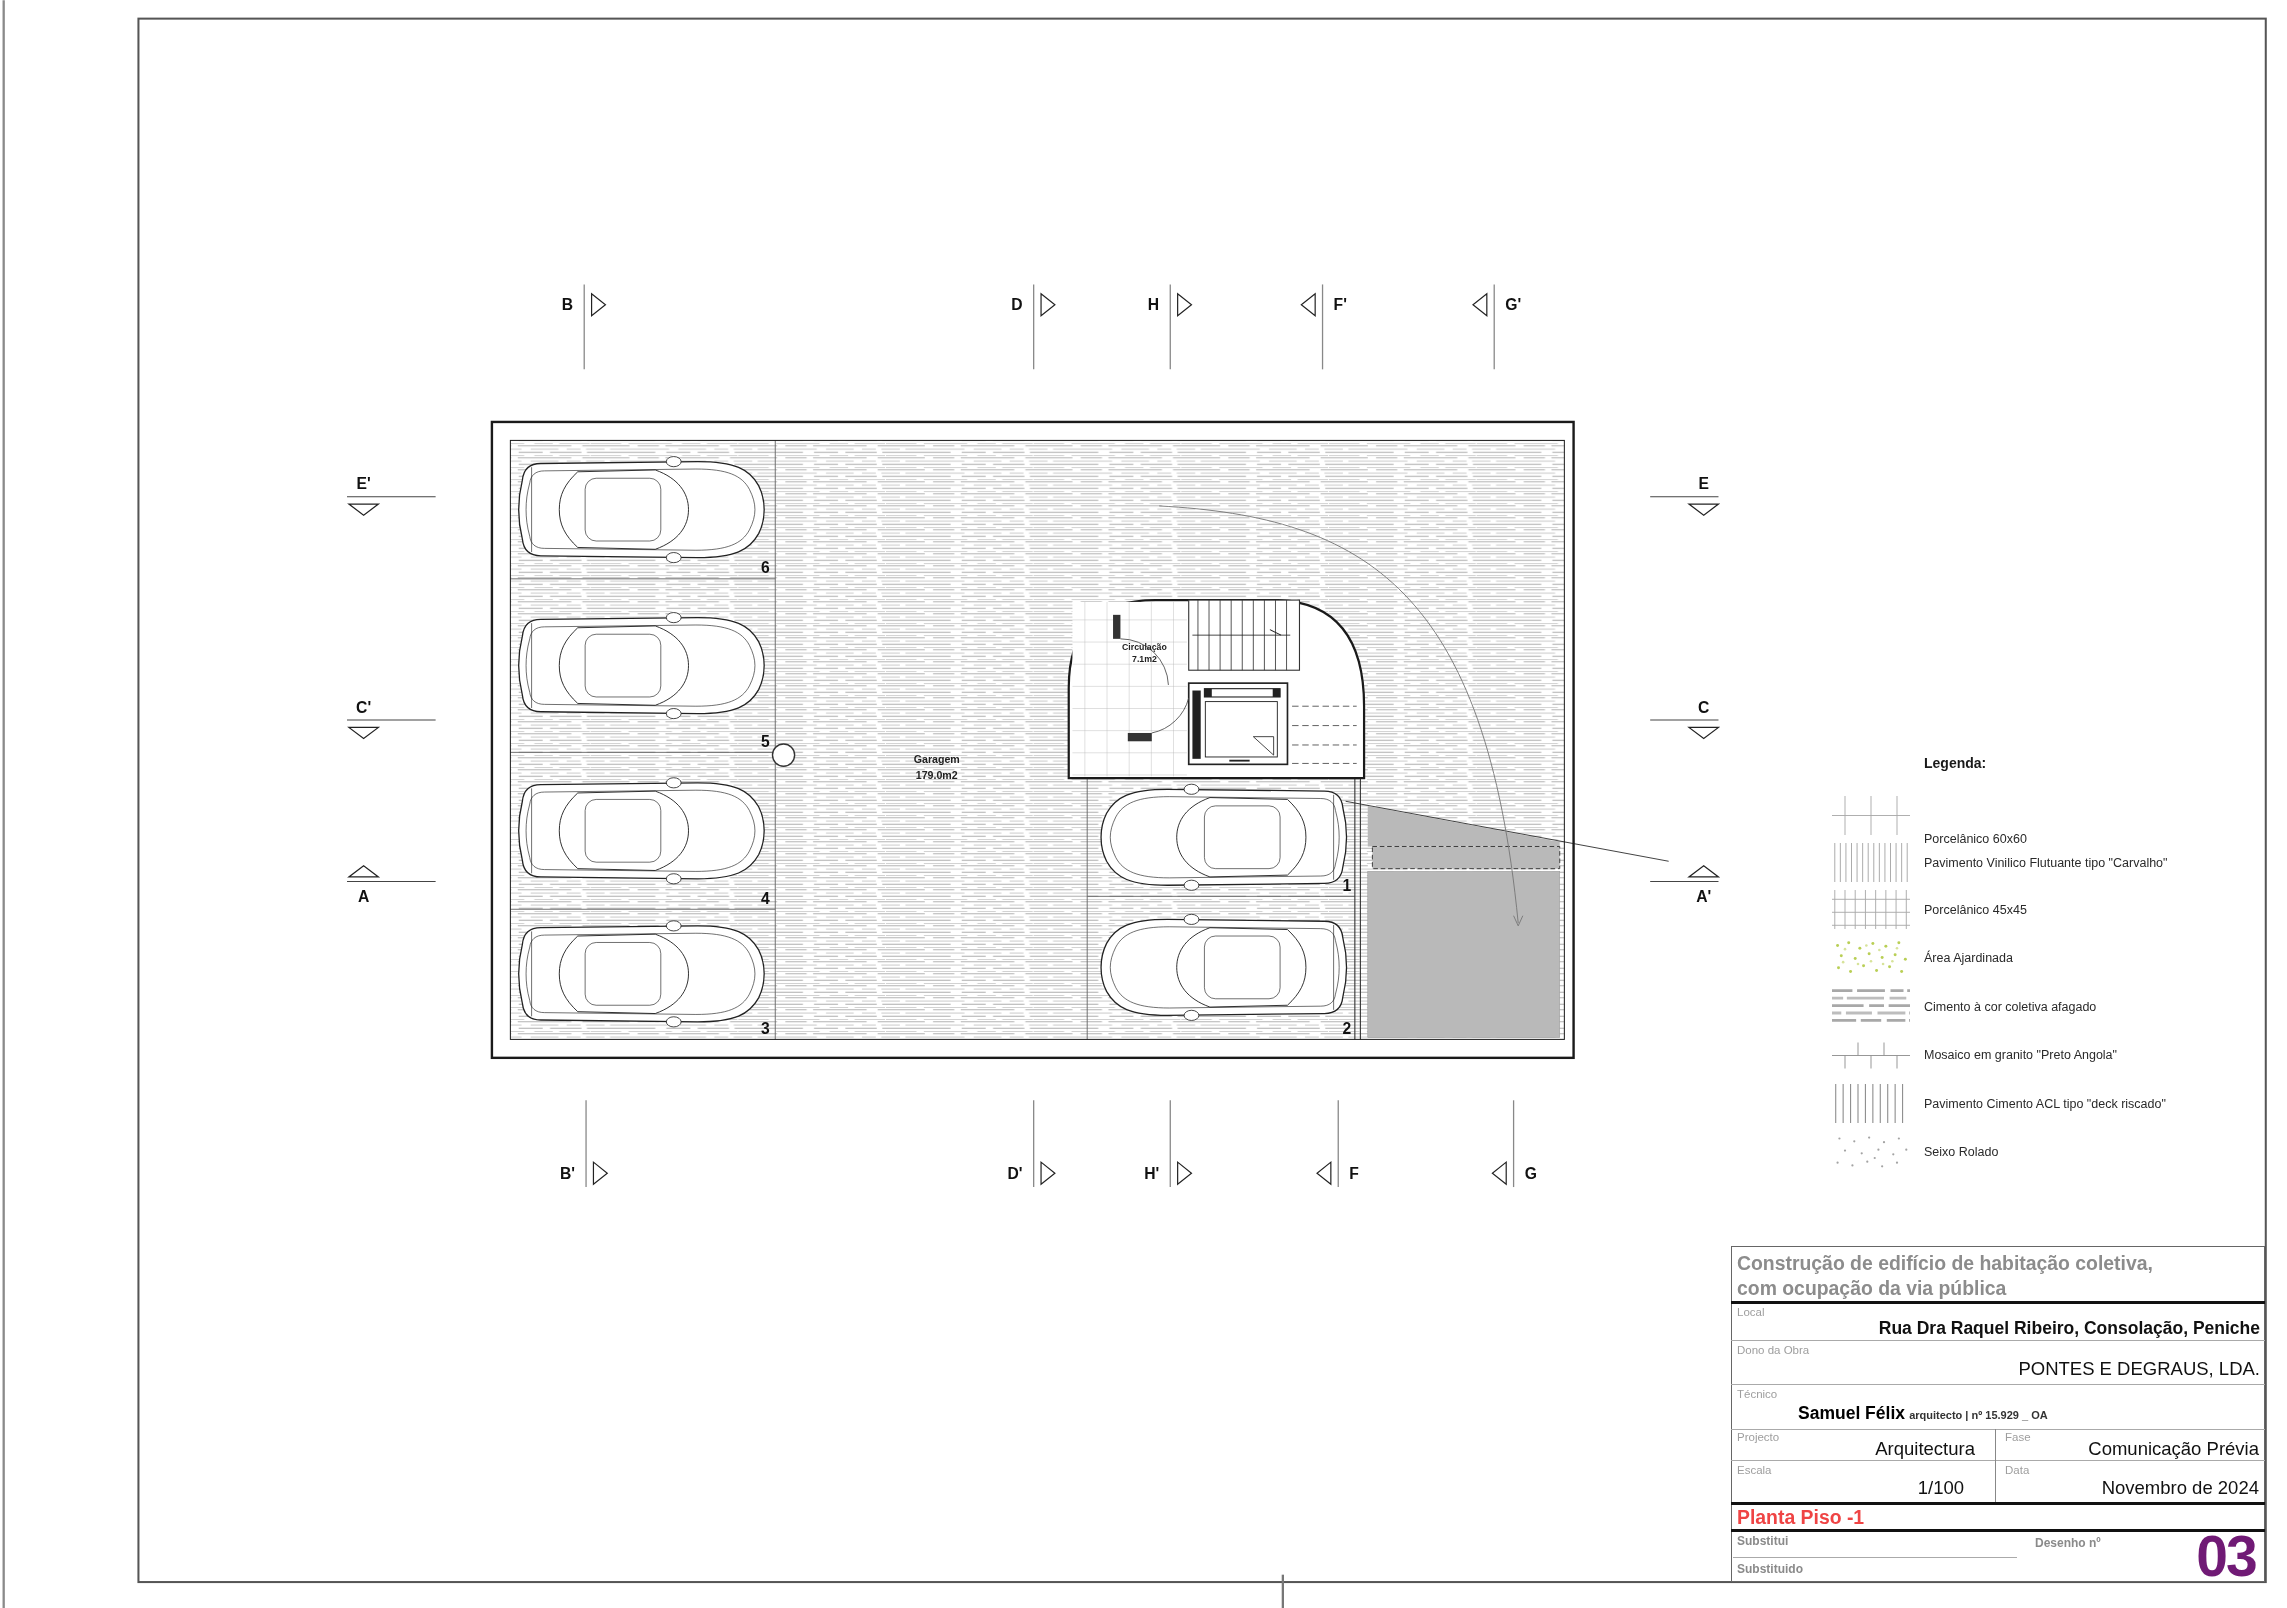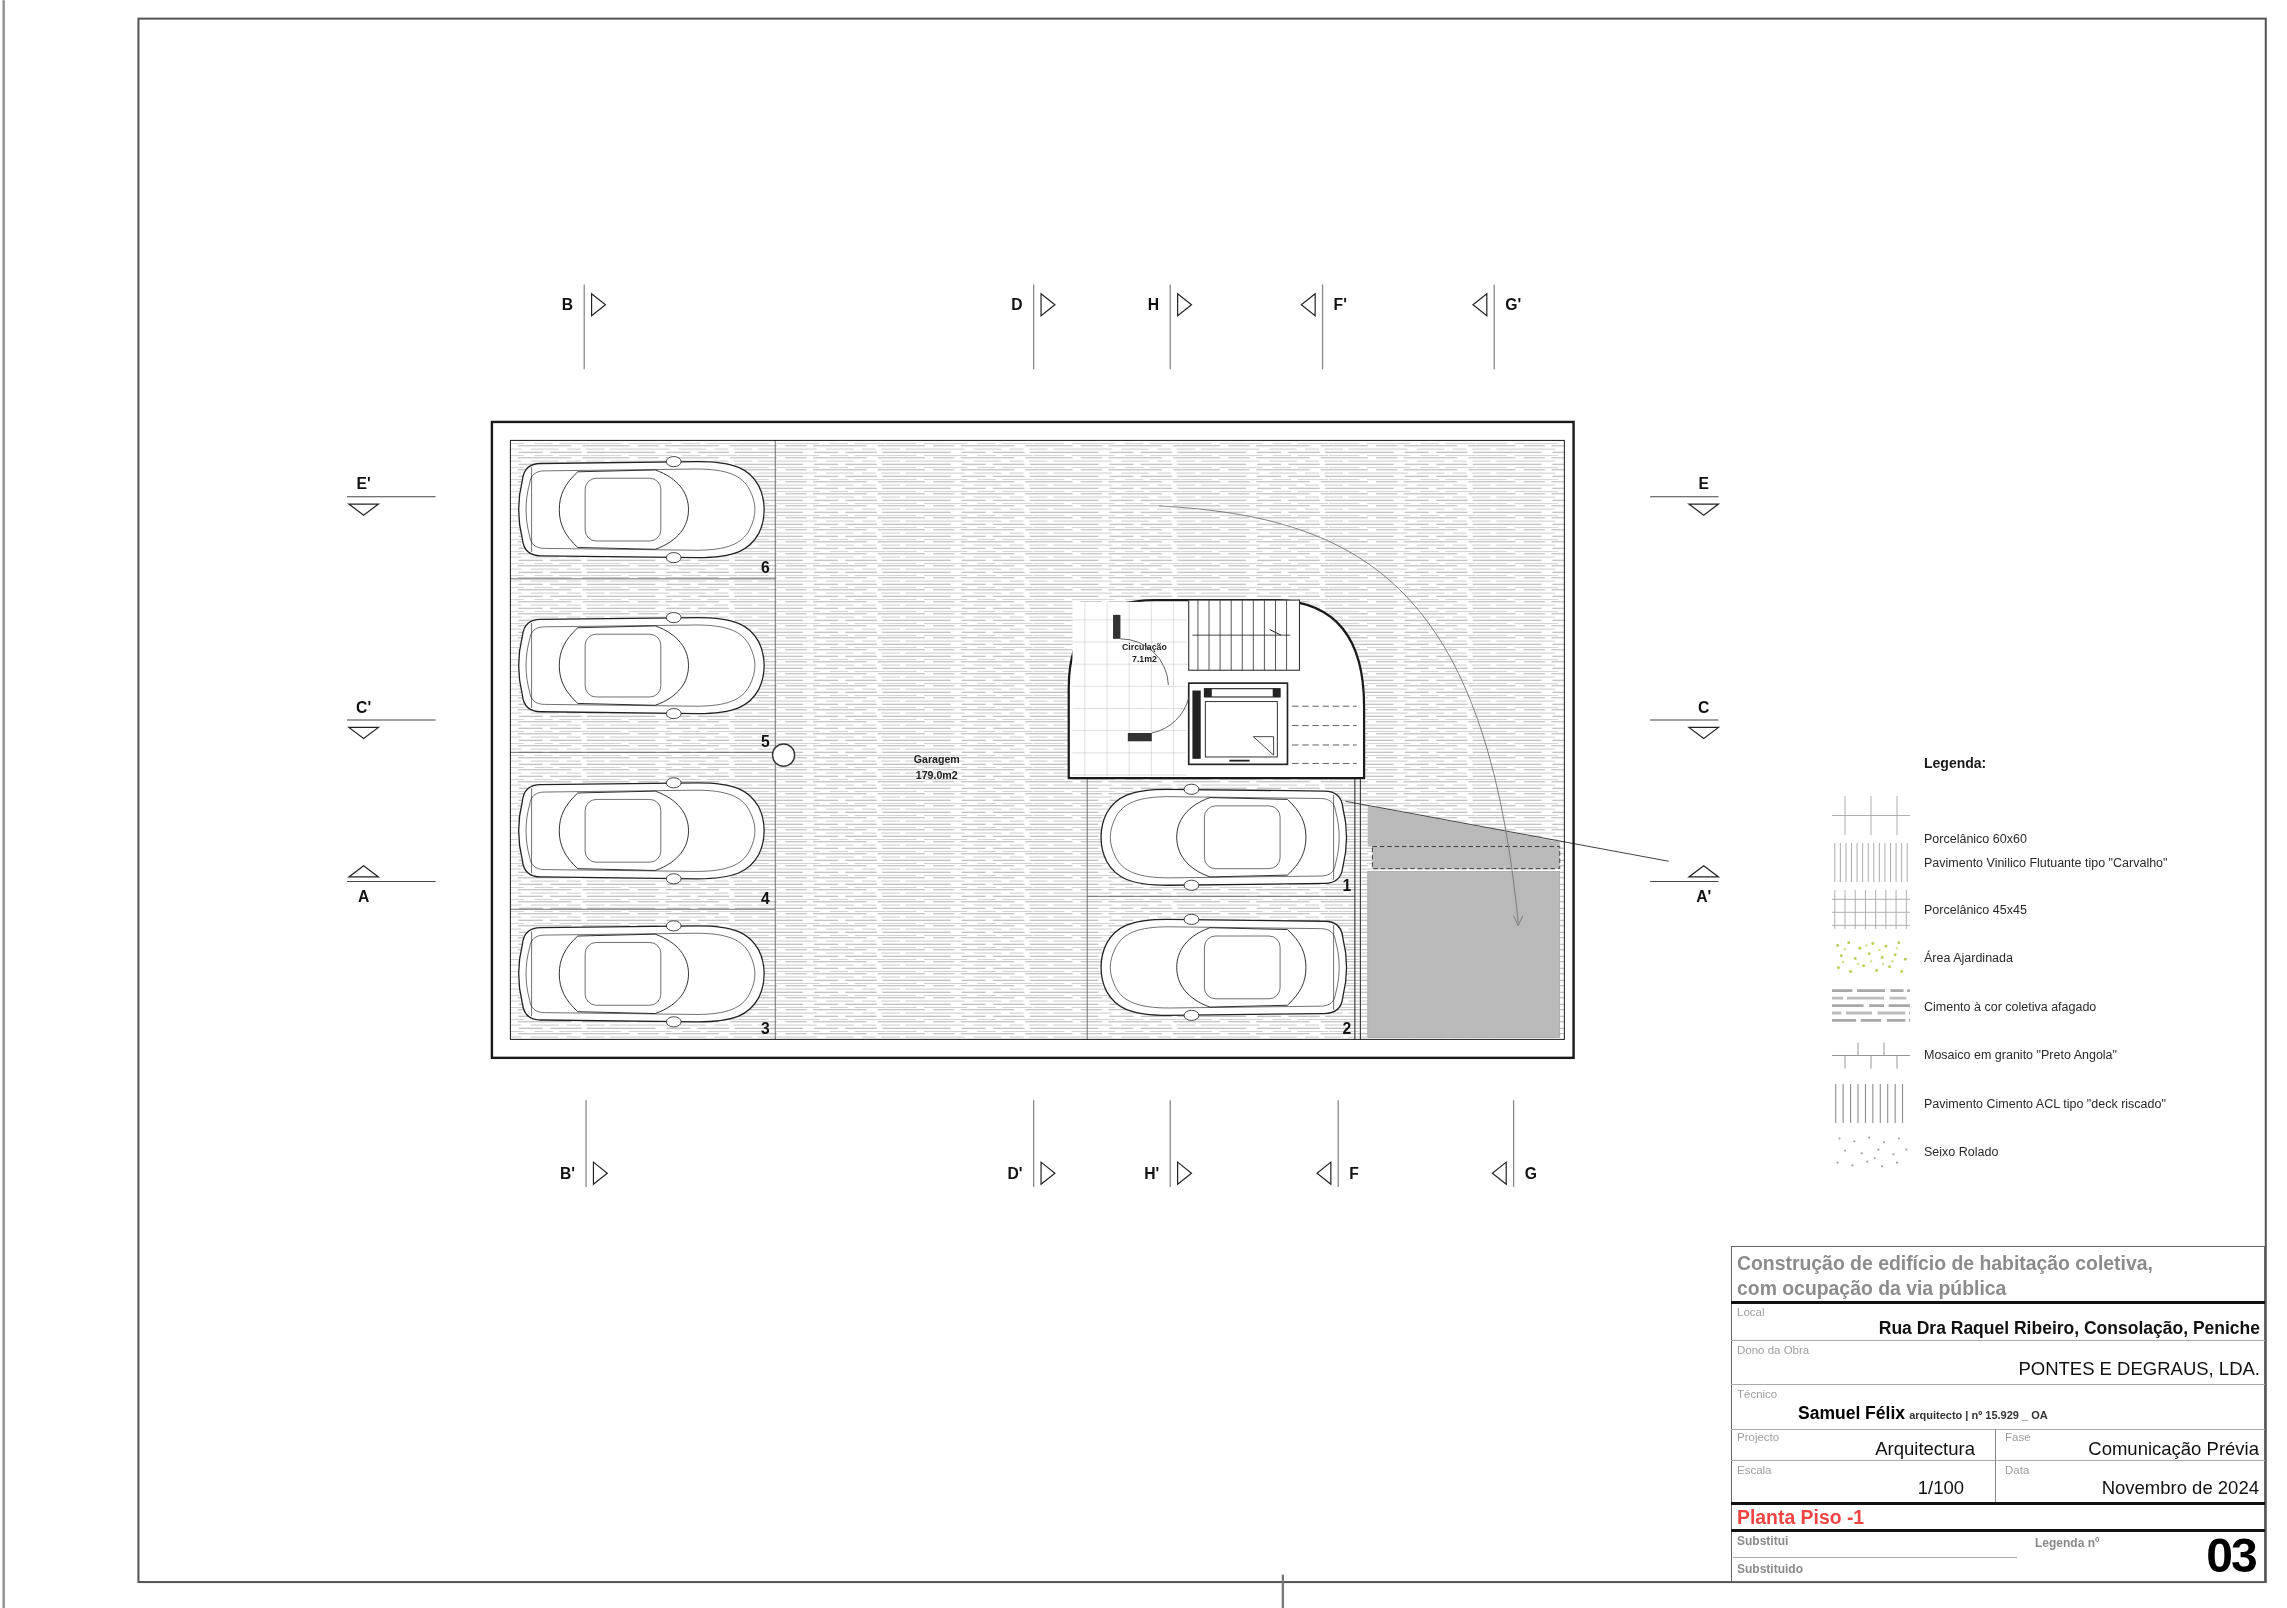--- a/index.html
+++ b/index.html
@@ -13,21 +13,21 @@
   
   .tb-box{border:1.4px solid #666;}
   .tb-header{font-size:19.4px;line-height:25px;font-weight:bold;color:#8c8c8c;}
   .tb-label{font-size:11.5px;color:#9e9e9e;}
   .tb-label-strong{font-size:12px;font-weight:bold;color:#8a8a8a;}
   .tb-value-bold{font-size:17.5px;font-weight:bold;color:#111;}
   .tb-value{font-size:18.5px;color:#111;}
   .tb-name{font-size:17.5px;font-weight:bold;color:#000000;}
   .tb-creds{font-size:11px;font-weight:bold;color:#333;}
   .tb-sheet-title{font-size:19.4px;font-weight:bold;color:#ef4444;}
-  .tb-number{font-size:48px;font-weight:800;color:#000000;letter-spacing:-1.8px;line-height:52px;}
+  .tb-number{font-size:57px;font-weight:800;color:#701a75;letter-spacing:-1.8px;line-height:52px;}
   .hline{position:absolute;background:#aaa;height:0.9px;}
   .hline-thick{position:absolute;background:#111;height:2.8px;}
   .vline{position:absolute;background:#888;width:0.9px;}
   .tar{text-align:right;}
 </style>
 </head>
 <body>
 
 <div id="sheet">
 
@@ -445,18 +445,18 @@
   <div class="abs tb-value tar" style="left:2030px;top:1477px;width:229px;">Novembro de 2024</div>
   <div class="vline" style="left:1995px;top:1429px;height:73px;"></div>
   <div class="hline-thick" style="left:1731px;top:1502px;width:534px;"></div>
 
   <div class="abs tb-sheet-title" style="left:1737px;top:1506px;">Planta Piso -1</div>
   <div class="hline-thick" style="left:1731px;top:1529px;width:534px;"></div>
 
   <div class="abs tb-label-strong" style="left:1737px;top:1534px;">Substitui</div>
   <div class="hline" style="left:1733px;top:1557px;width:284px;"></div>
   <div class="abs tb-label-strong" style="left:1737px;top:1562px;">Substituido</div>
-  <div class="abs tb-label-strong" style="left:2035px;top:1536px;">Legenda nº</div>
+  <div class="abs tb-label-strong" style="left:2035px;top:1536px;">Desenho nº</div>
   <div class="abs tb-number tar" style="left:2123px;top:1530px;width:133px;">03</div>
 </div>
 
 </div>
 
 
 </body></html>

